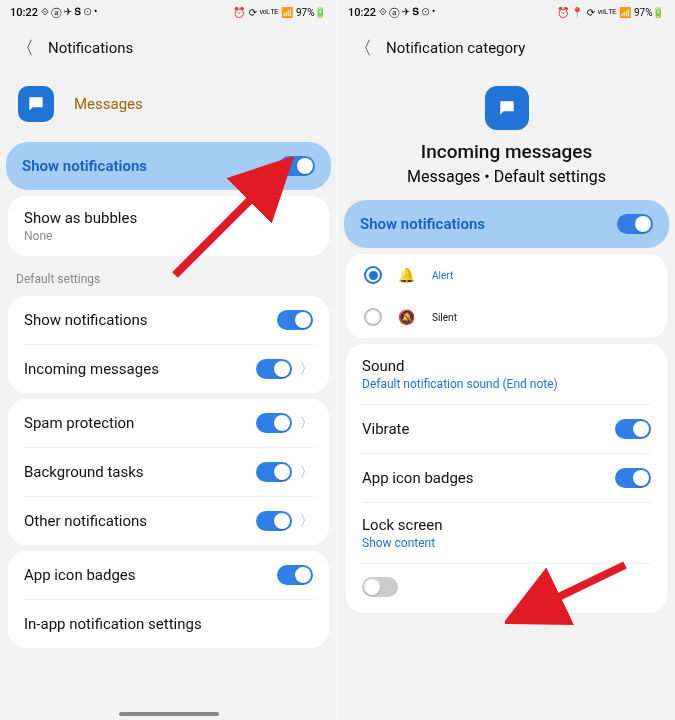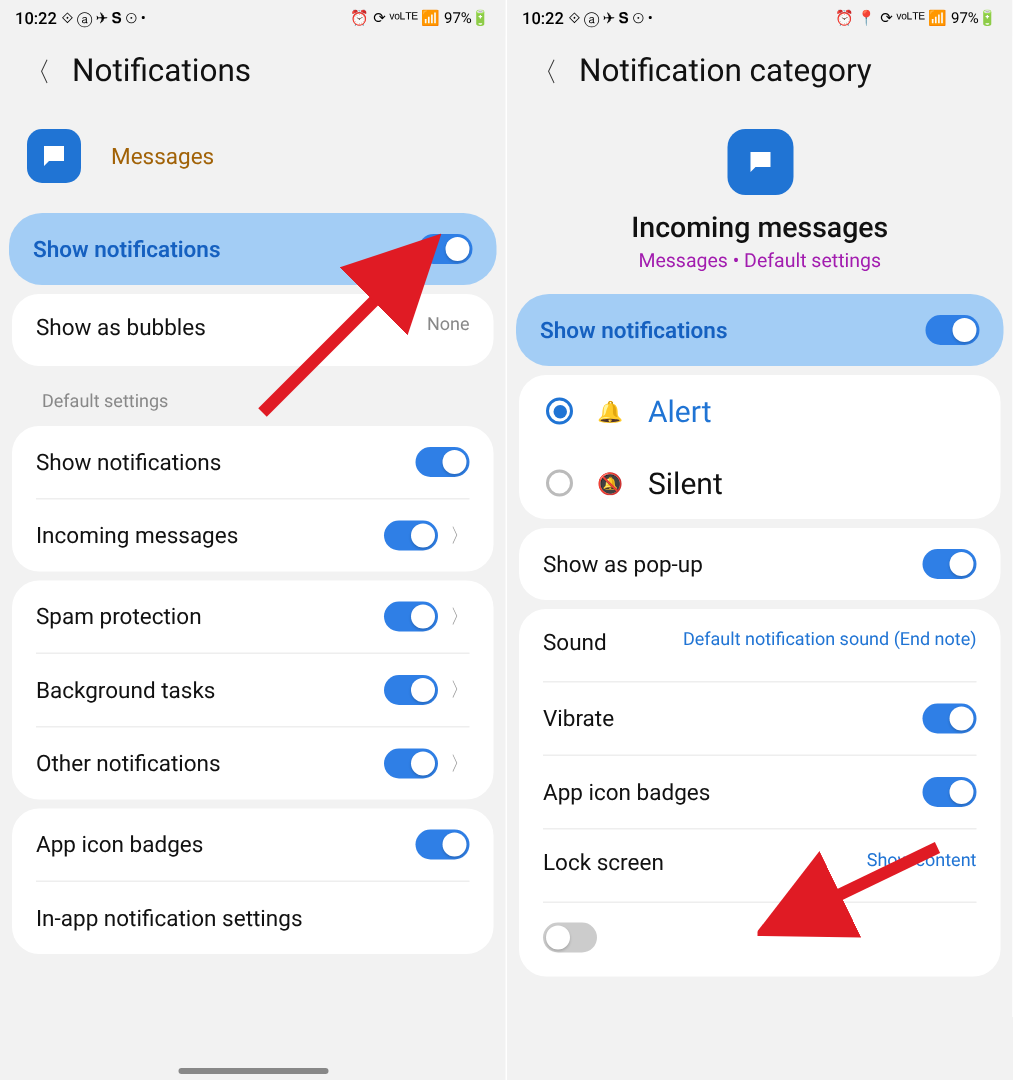--- a/index.html
+++ b/index.html
@@ -32,42 +32,42 @@
     .status-left, .status-right { display: flex; align-items: center; gap: 3px; justify-content: space-between; }
     .status-time { font-weight: 500; }
     .status-icon { font-size: 10px; }
     .header {
       display: flex;
       align-items: center;
       gap: 14px;
       padding: 12px 16px;
     }
     .back-chevron { font-size: 18px; color: #333; }
-    .header-title { font-size: 21px; font-weight: 400; color: #111; }
+    .header-title { font-size: 15px; font-weight: 400; color: #111; }
     .card {
       background: #fff;
       border-radius: 18px;
       margin: 6px 8px;
       overflow: hidden;
     }
     .row {
       display: flex;
       align-items: center;
       padding: 13px 16px;
       min-height: 48px;
     }
-    .row-col { flex-direction: row; align-items: flex-start; gap: 2px; }
+    .row-col { flex-direction: column; align-items: flex-start; gap: 2px; }
     .row-label { font-size: 15px; color: #111; flex: 1; }
     .row-sub { font-size: 12px; color: #888; }
     .row-sub-blue { font-size: 12px; color: #2074d4; }
     .divider { height: 1px; background: #eee; margin: 0 16px; }
     .section-label {
       font-size: 12px;
       color: #888;
-      padding: 10px 28px 4px;
+      padding: 10px 16px 4px;
     }
     .toggle {
       width: 36px;
       height: 20px;
       background: #ccc;
       border-radius: 10px;
       position: relative;
       flex-shrink: 0;
     }
     .toggle.on { background: #2f7fe6; }
@@ -110,33 +110,33 @@
     .bubble-svg { width: 20px; height: 20px; fill: #fff; }
     .app-label { font-size: 15px; color: #a16207; }
     .center-header {
       display: flex;
       flex-direction: column;
       align-items: center;
       padding: 14px 0 8px;
     }
     .center-header .app-icon { width: 44px; height: 44px; border-radius: 12px; margin-bottom: 10px; }
     .center-title { font-size: 19px; font-weight: 500; color: #111; margin-bottom: 4px; }
-    .center-sub { font-size: 13px; color: #a21caf; }
+    .center-sub { font-size: 16px; color: #000000; }
     .radio-row { display: flex; align-items: center; gap: 16px; padding: 12px 18px; }
     .radio {
       width: 18px; height: 18px; border: 2px solid #bbb; border-radius: 50%;
       display: flex; align-items: center; justify-content: center;
     }
     .radio.checked { border-color: #2074d4; }
     .radio.checked::after {
       content: ''; width: 9px; height: 9px; background: #2074d4; border-radius: 50%;
     }
     .radio-icon { font-size: 14px; width: 18px; text-align: center; }
     .radio-icon.blue { color: #2074d4; }
-    .radio-label { font-size: 20px; color: #111; }
+    .radio-label { font-size: 10px; color: #111; }
     .radio-label.blue { color: #2074d4; }
     .chevron { color: #999; font-size: 13px; }
     .nav-handle {
       position: absolute;
       bottom: 4px;
       left: 50%;
       transform: translateX(-50%);
       width: 100px;
       height: 4px;
       background: #888;
@@ -272,26 +272,20 @@
       <span class="radio-icon blue">🔔</span>
       <span class="radio-label blue">Alert</span>
     </div>
     <div class="radio-row">
       <div class="radio"></div>
       <span class="radio-icon">🔕</span>
       <span class="radio-label">Silent</span>
     </div>
   </div>
 
-  <div class="card">
-    <div class="row">
-      <span class="row-label">Show as pop-up</span>
-      <div class="toggle on"></div>
-    </div>
-  </div>
 
   <div class="card">
     <div class="row row-col">
       <span class="row-label">Sound</span>
       <span class="row-sub-blue">Default notification sound (End note)</span>
     </div>
     <div class="divider"></div>
     <div class="row">
       <span class="row-label">Vibrate</span>
       <div class="toggle on"></div>

